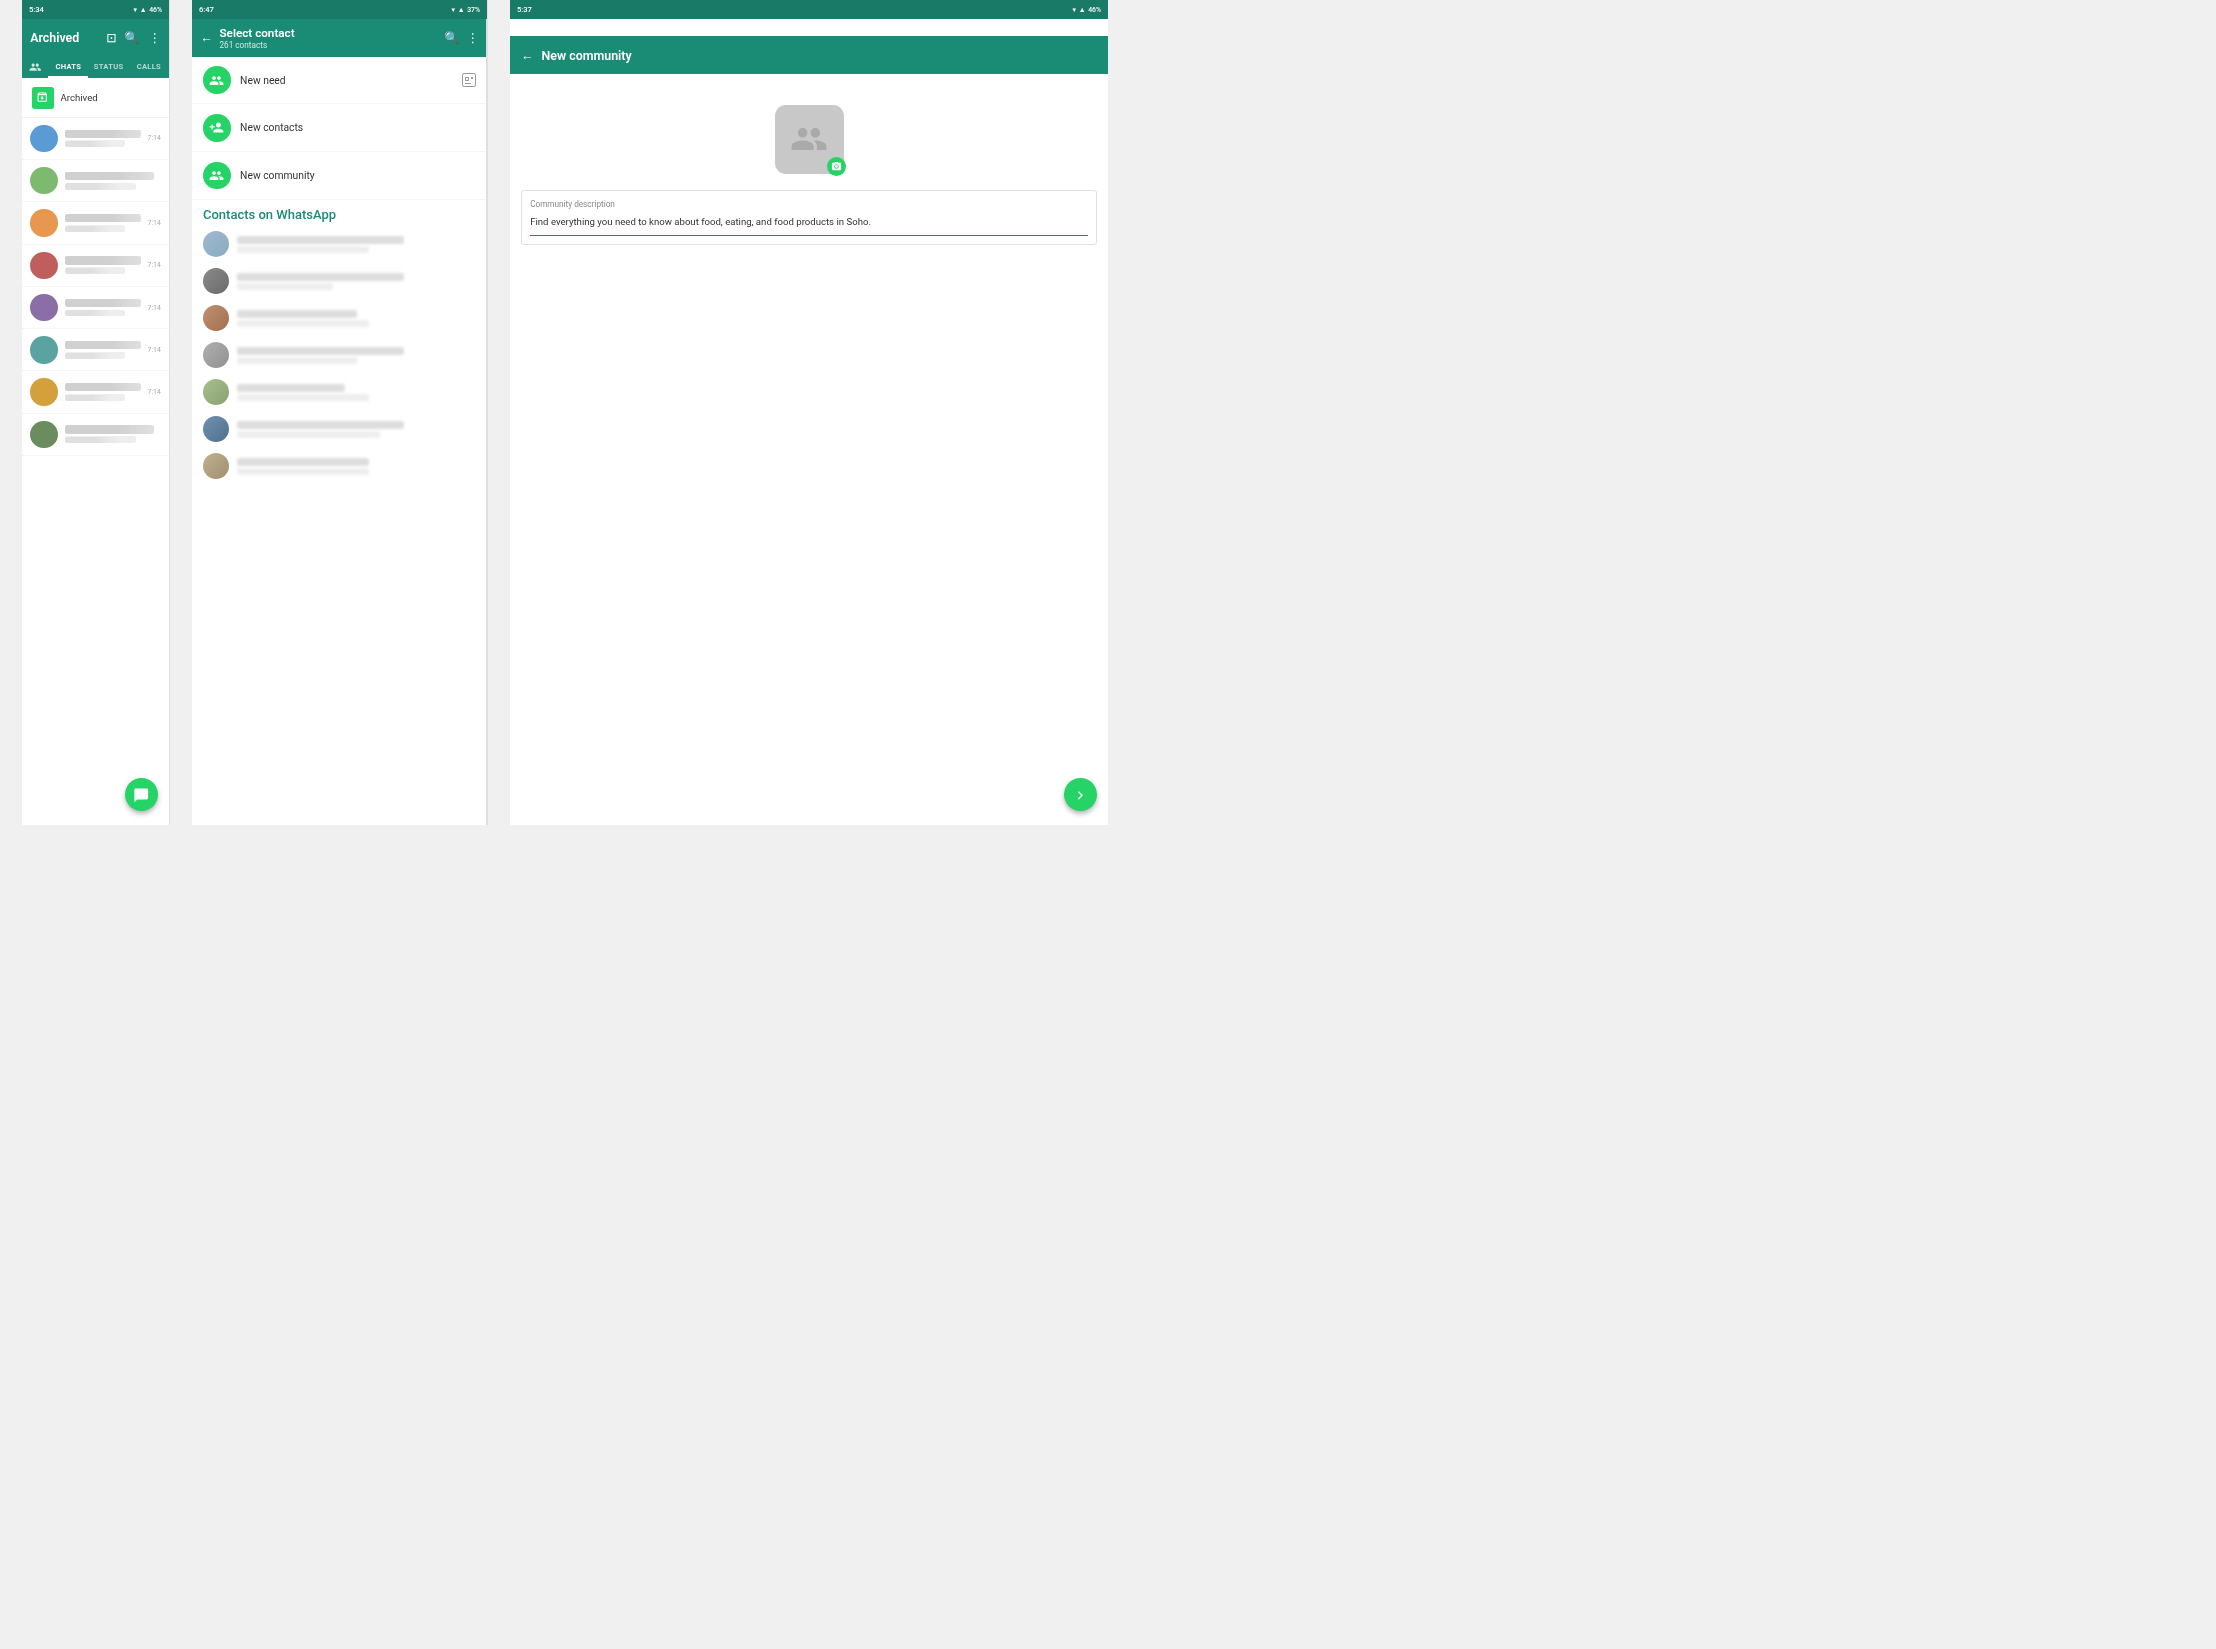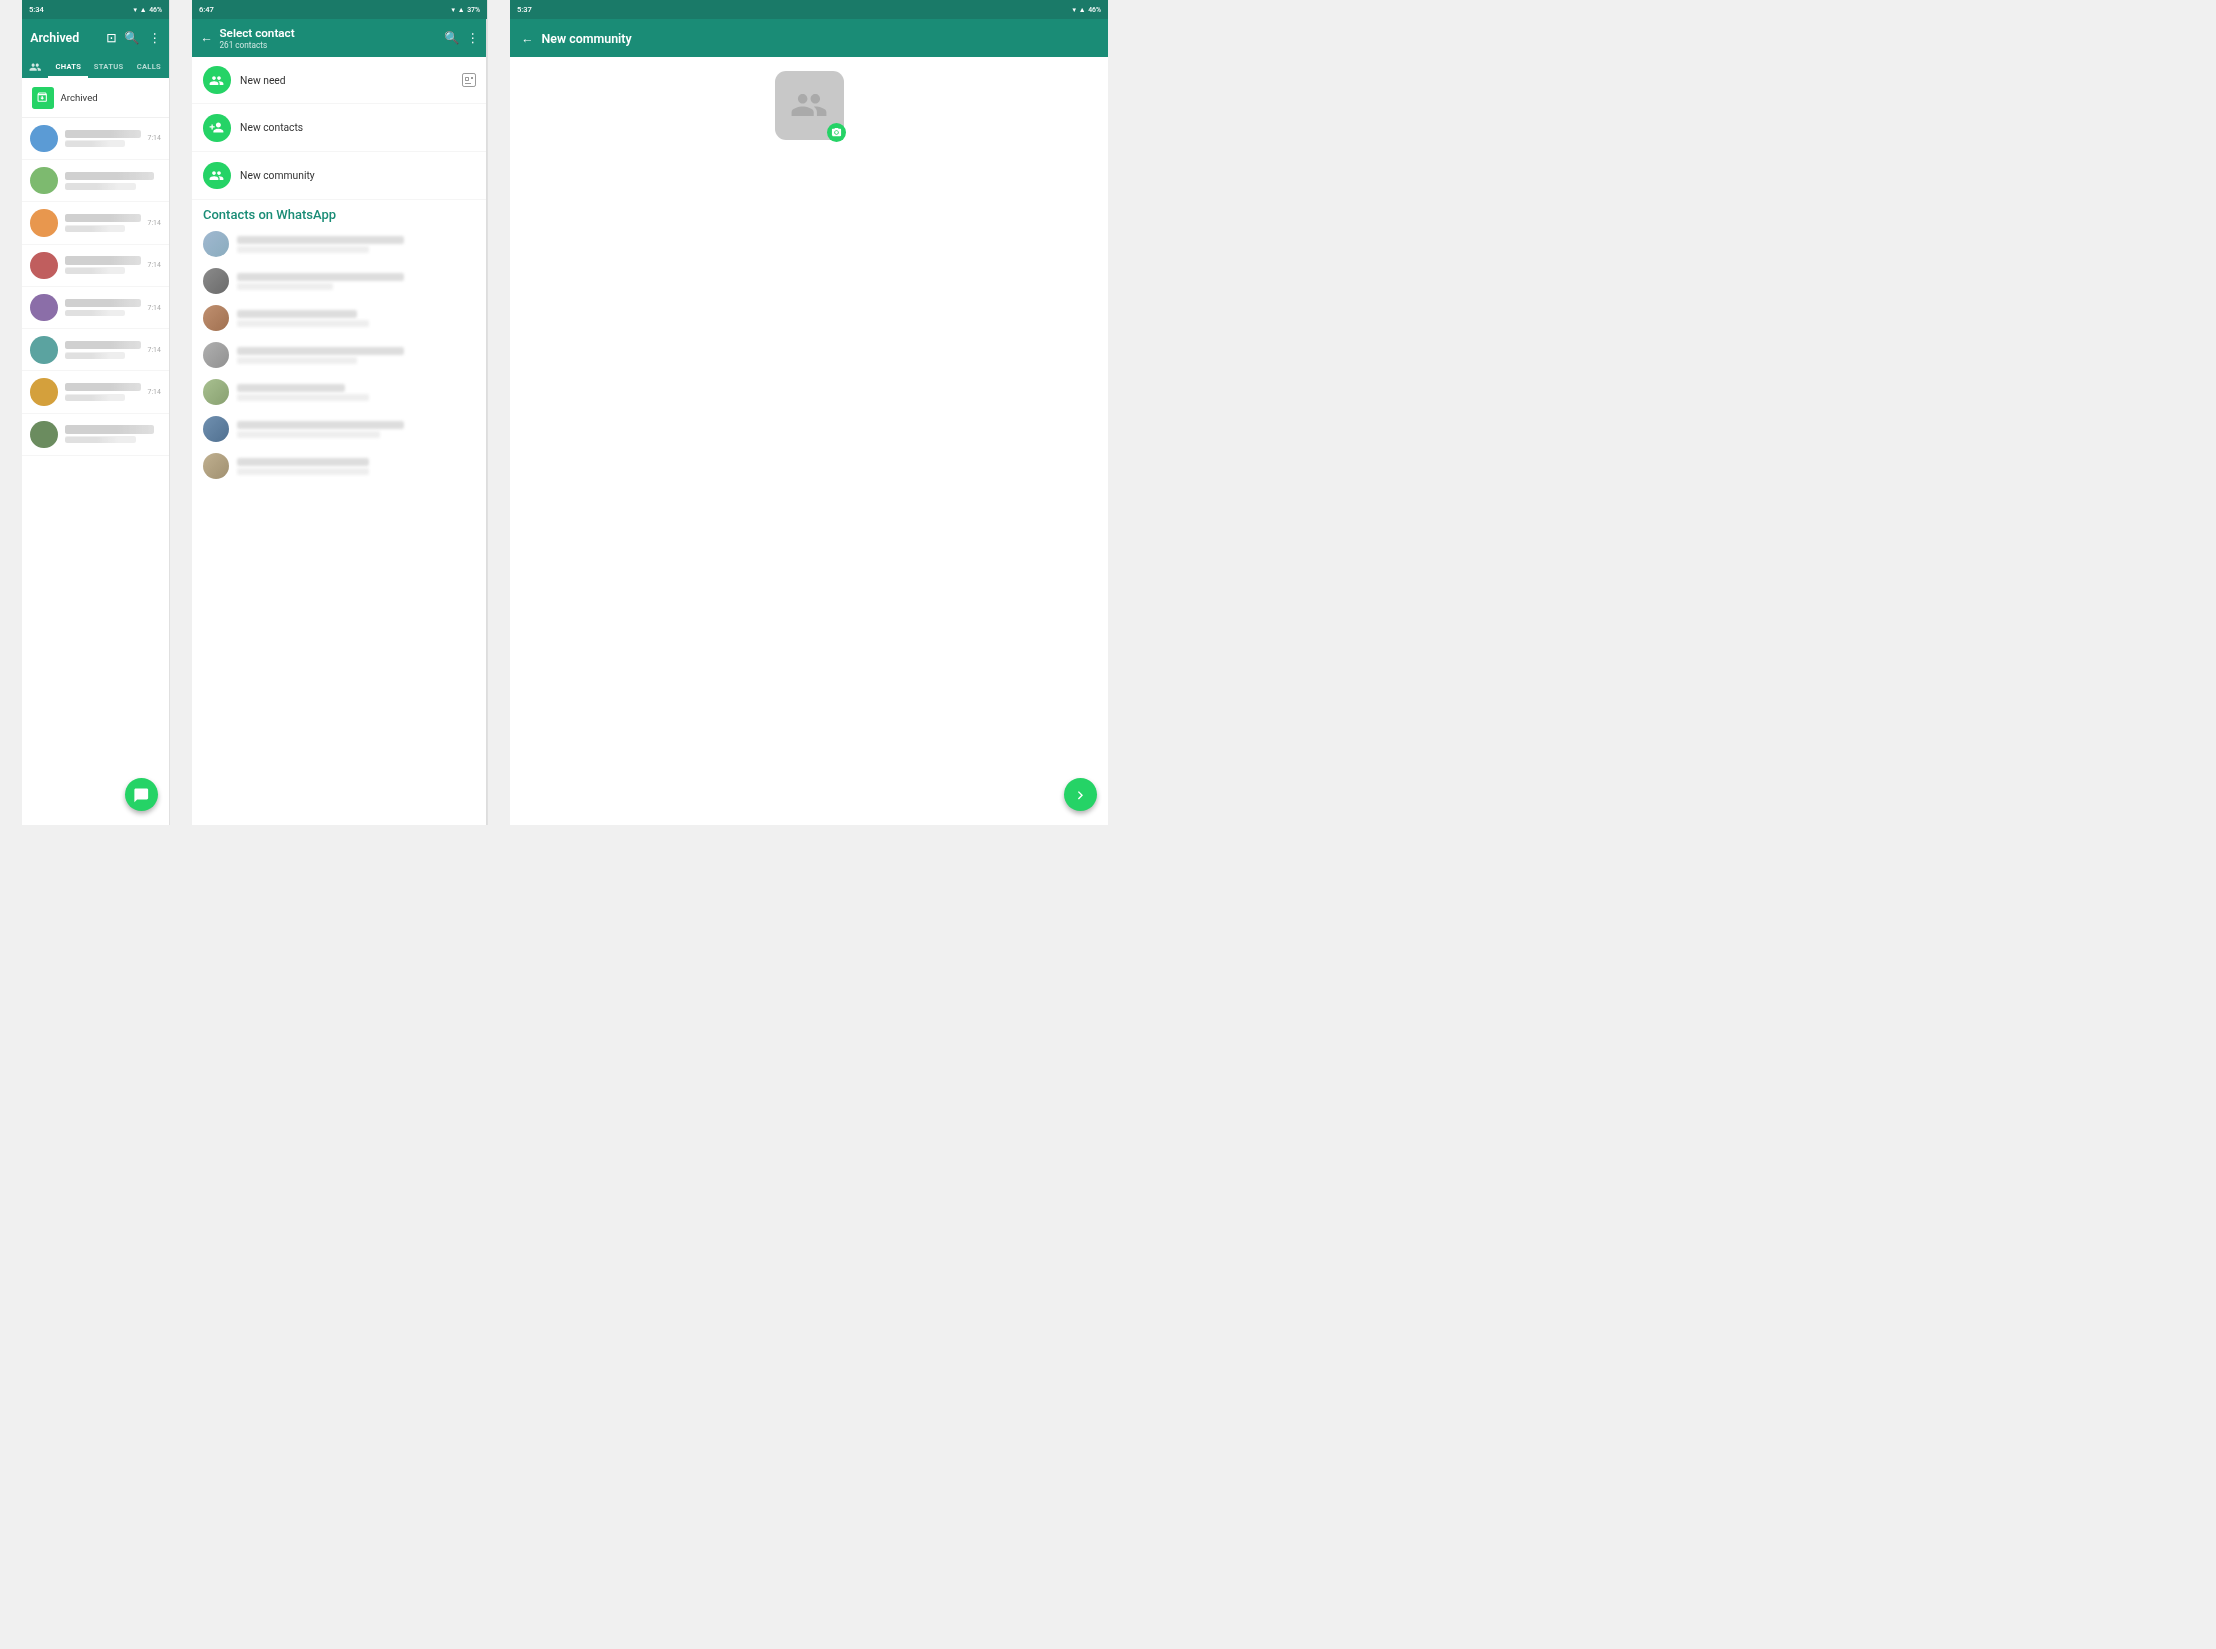--- a/index.html
+++ b/index.html
@@ -627,21 +627,21 @@
       <div class="contact-info">
         <div class="contact-name" style="filter:blur(1.4px);width:55%;"></div>
         <div class="contact-detail" style="filter:blur(1.4px);"></div>
       </div>
     </div>
   </div>
 
   <div style="position:absolute;right:0;top:19px;bottom:0;width:0.7px;background:#ddd;"></div>
 </div>
 
-<div class="panel panel-3" style="position:relative;">
+<div class="panel panel-3" style="position:relative;gap:17px;">
 
   <div class="status-bar">
     <span>5:37</span>
     <div class="status-bar-right">
       <span>▾</span>
       <span>▲</span>
       <span>46%</span>
     </div>
   </div>
 
@@ -662,20 +662,24 @@
         <div class="camera-btn">
           <svg viewBox="0 0 24 24" width="11" height="11" fill="white">
             <path d="M12 15.2a3.2 3.2 0 1 0 0-6.4 3.2 3.2 0 0 0 0 6.4z"></path>
             <path d="M9 2L7.17 4H4c-1.1 0-2 .9-2 2v12c0 1.1.9 2 2 2h16c1.1 0 2-.9 2-2V6c0-1.1-.9-2-2-2h-3.17L15 2H9zm3 15c-2.76 0-5-2.24-5-5s2.24-5 5-5 5 2.24 5 5-2.24 5-5 5z"></path>
           </svg>
         </div>
       </div>
     </div>
 
 
+    <div class="description-group">
+      <div class="description-label">Community description</div>
+      <div class="description-text" style="cursor:text;">Find everything you need to know about food, eating, and food products in Soho.</div>
+    </div>
   </div>
 
   <div class="next-fab">
     <svg viewBox="0 0 24 24" width="16.5" height="16.5" fill="white">
       <path d="M8.59 16.59L13.17 12 8.59 7.41 10 6l6 6-6 6z"></path>
     </svg>
   </div>
 </div>
 
 

